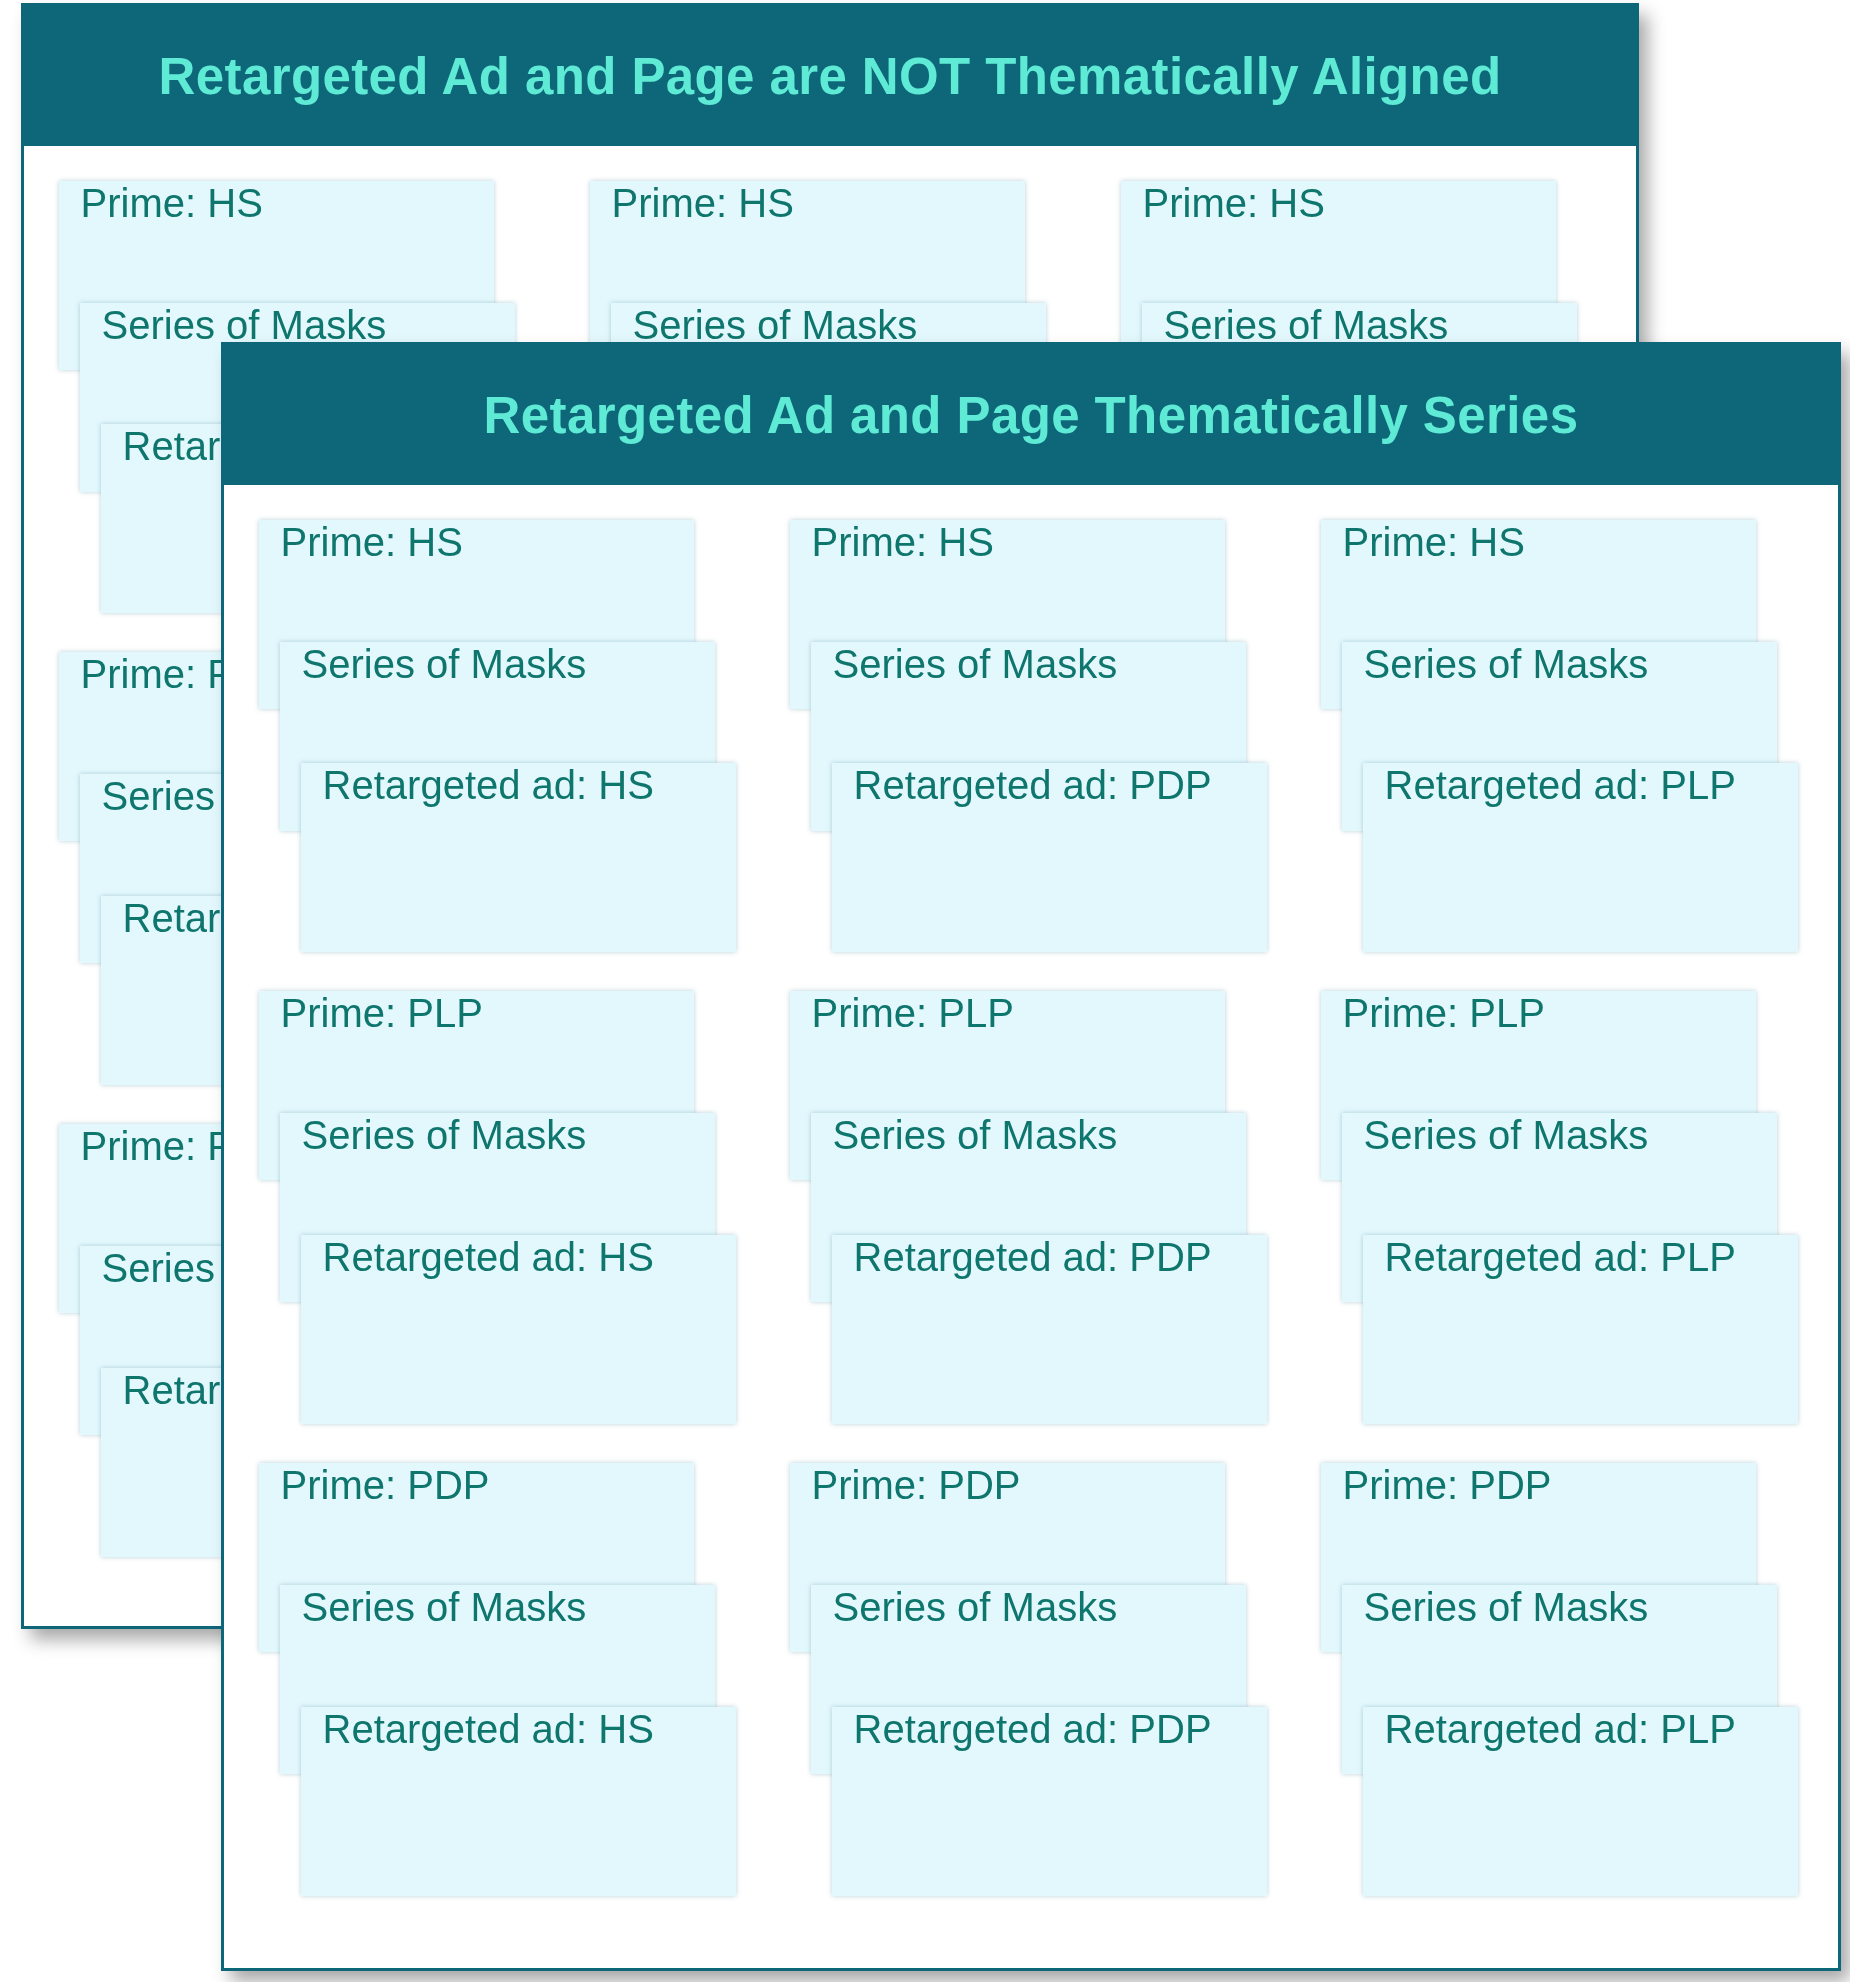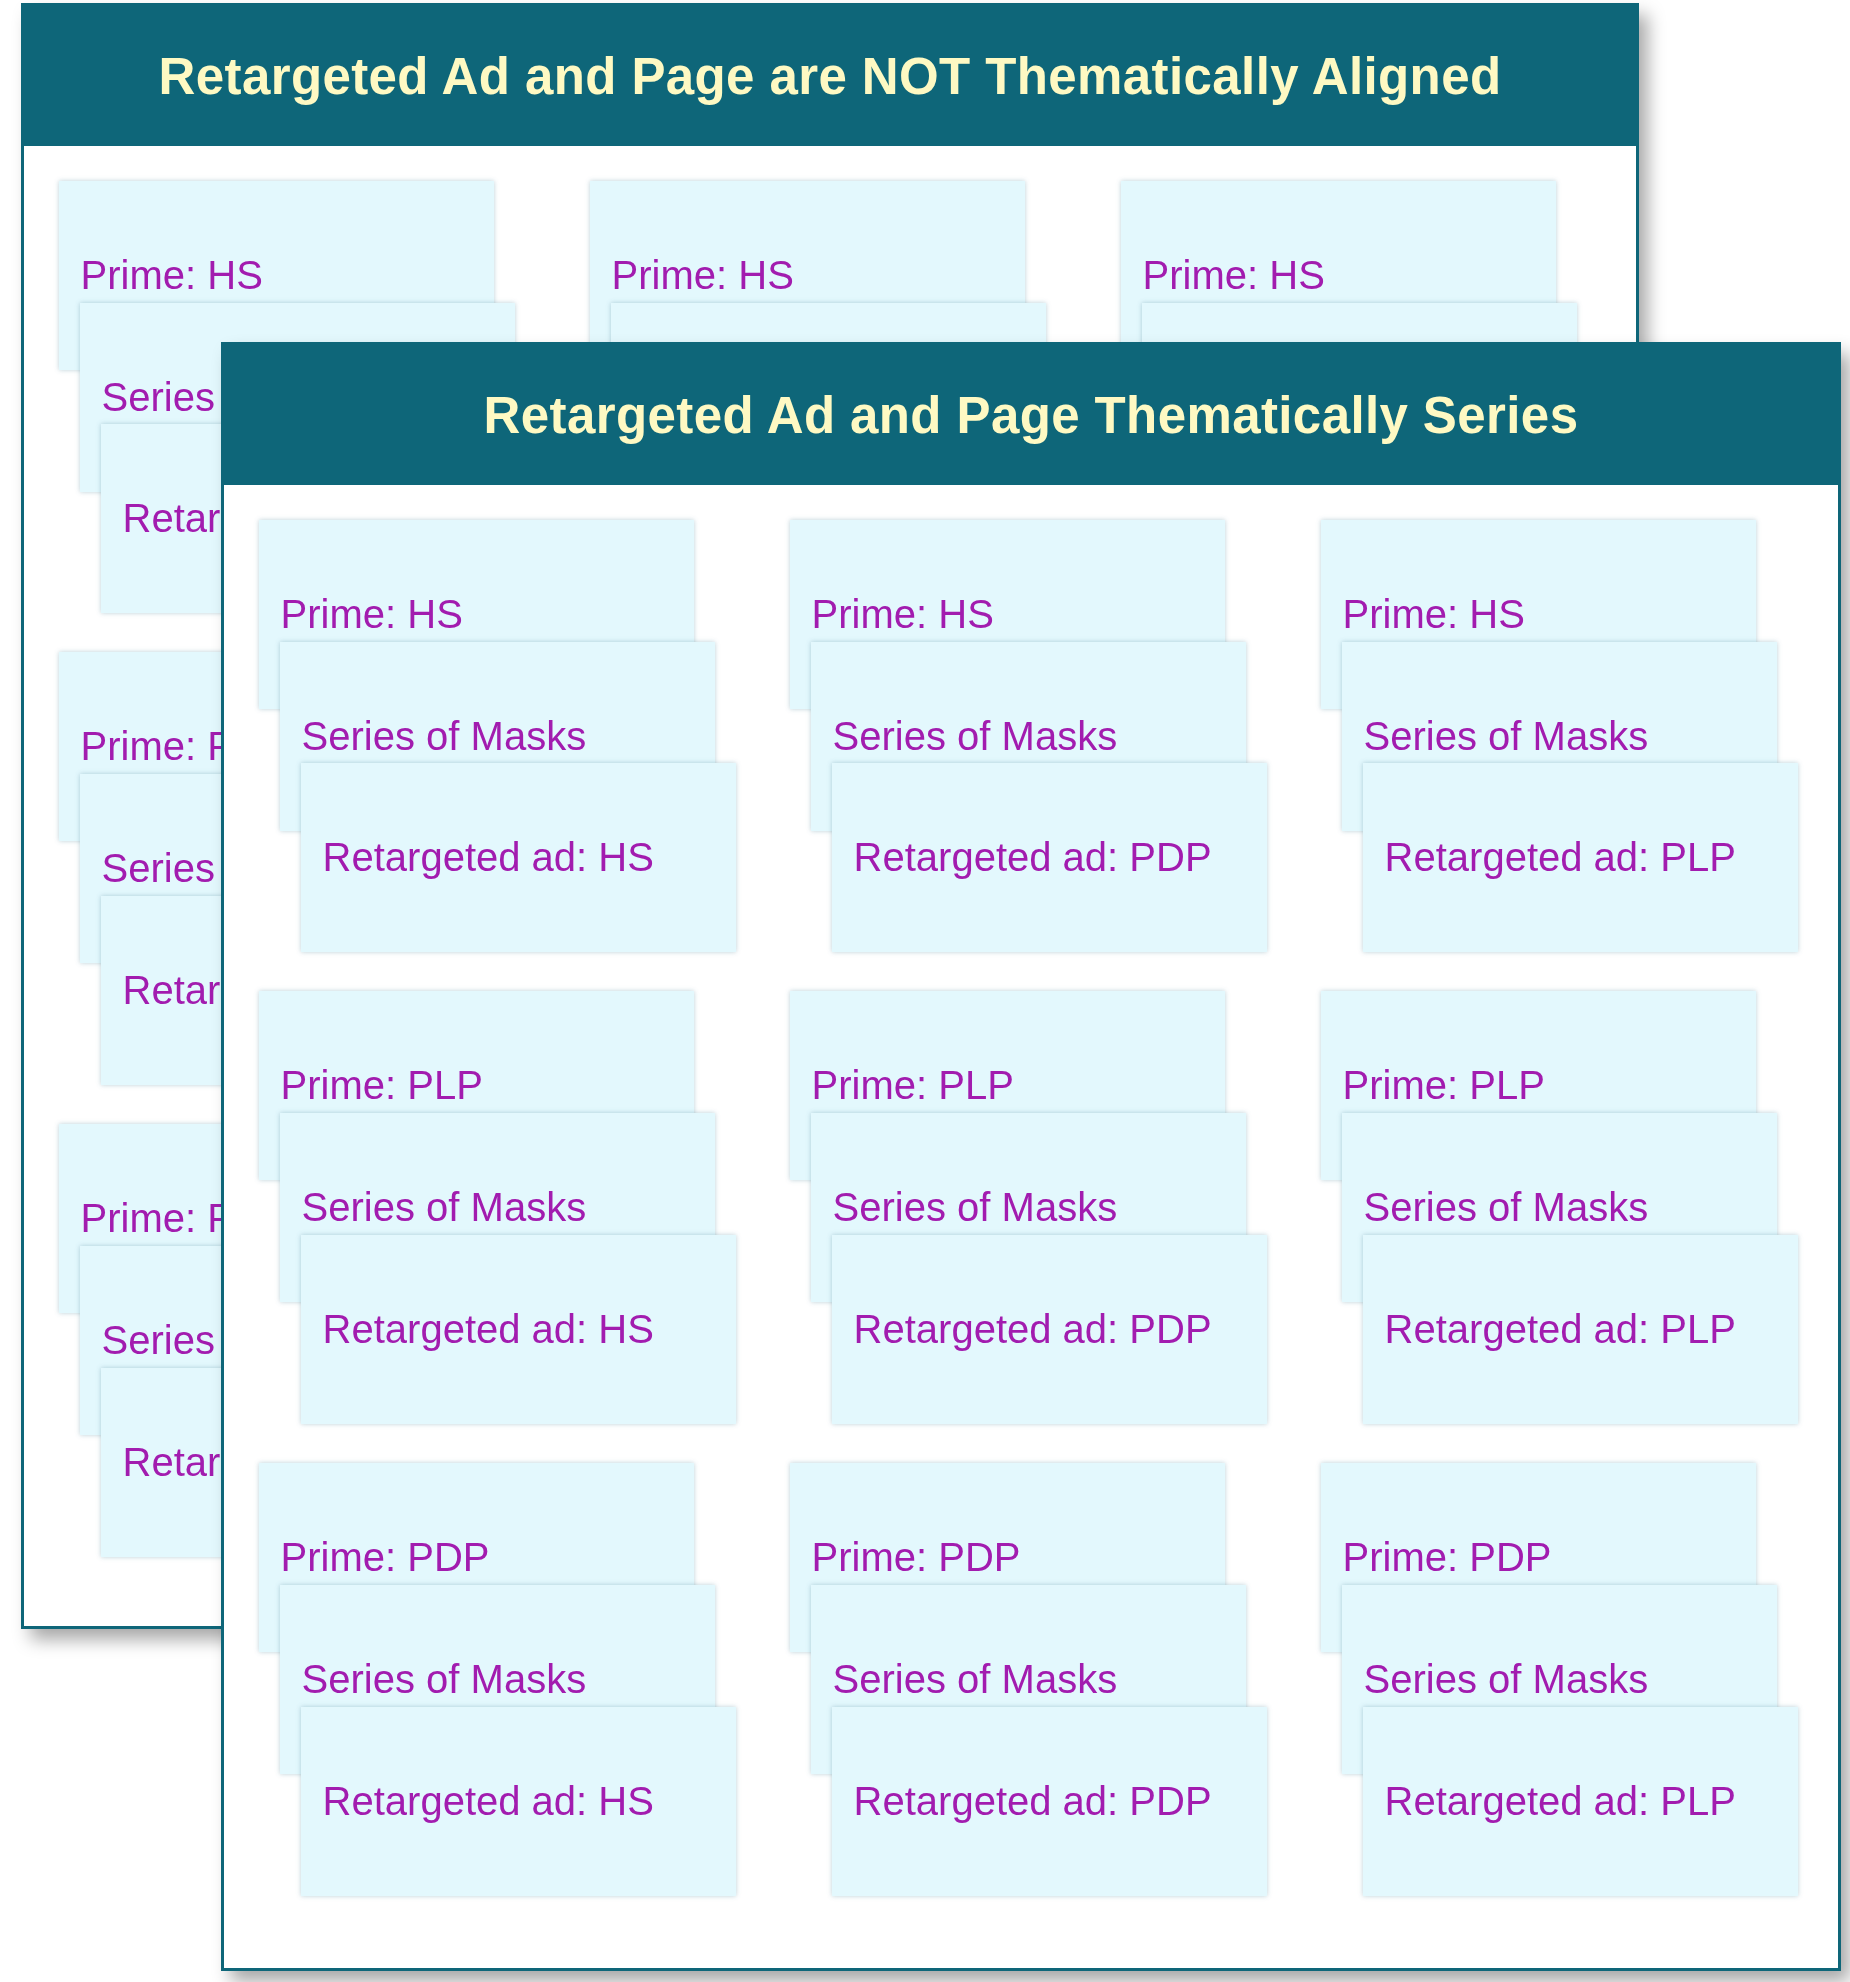--- a/index.html
+++ b/index.html
@@ -12,32 +12,32 @@
       position:absolute; background:#ffffff;
       border:3.9px solid #0e6679;
       box-shadow: 9.2px 10.8px 17px rgba(0,0,0,0.35);
       box-sizing:border-box;
       overflow:hidden;
     }
     .panel-back  { left:21px;  top:3.1px;   width:1618px; height:1626px; }
     .panel-front { left:221px; top:342px; width:1620px; height:1629px; }
     .panel-header {
       position:absolute; left:0; top:0; right:0; height:140px;
-      background:#0e6679; color:#fef9c3;
+      background:#0e6679; color:#5eead4;
       display:flex; align-items:center; justify-content:center;
       font-weight:bold; font-size:51px; letter-spacing:0.4px;
     }
     .card {
       position:absolute; width:435px; height:189px;
       background:#e3f8fd;
       box-shadow: 0 0 4.6px rgba(60,120,140,0.35);
       box-sizing:border-box;
       padding-left:21.6px;
-      color:#a21caf; font-size:40px;
-      display:flex; align-items:center;
+      color:#0f766e; font-size:40px;
+      display:flex; align-items:flex-start;
     }
   </style>
 </head>
 <body>
 
 <div class="panel panel-back">
   <div class="panel-header">Retargeted Ad and Page are NOT Thematically Aligned</div>
   <div class="grid">
       <div class="card" style="left: 35px; top: 175px;">
         <span>Prime: HS</span>

